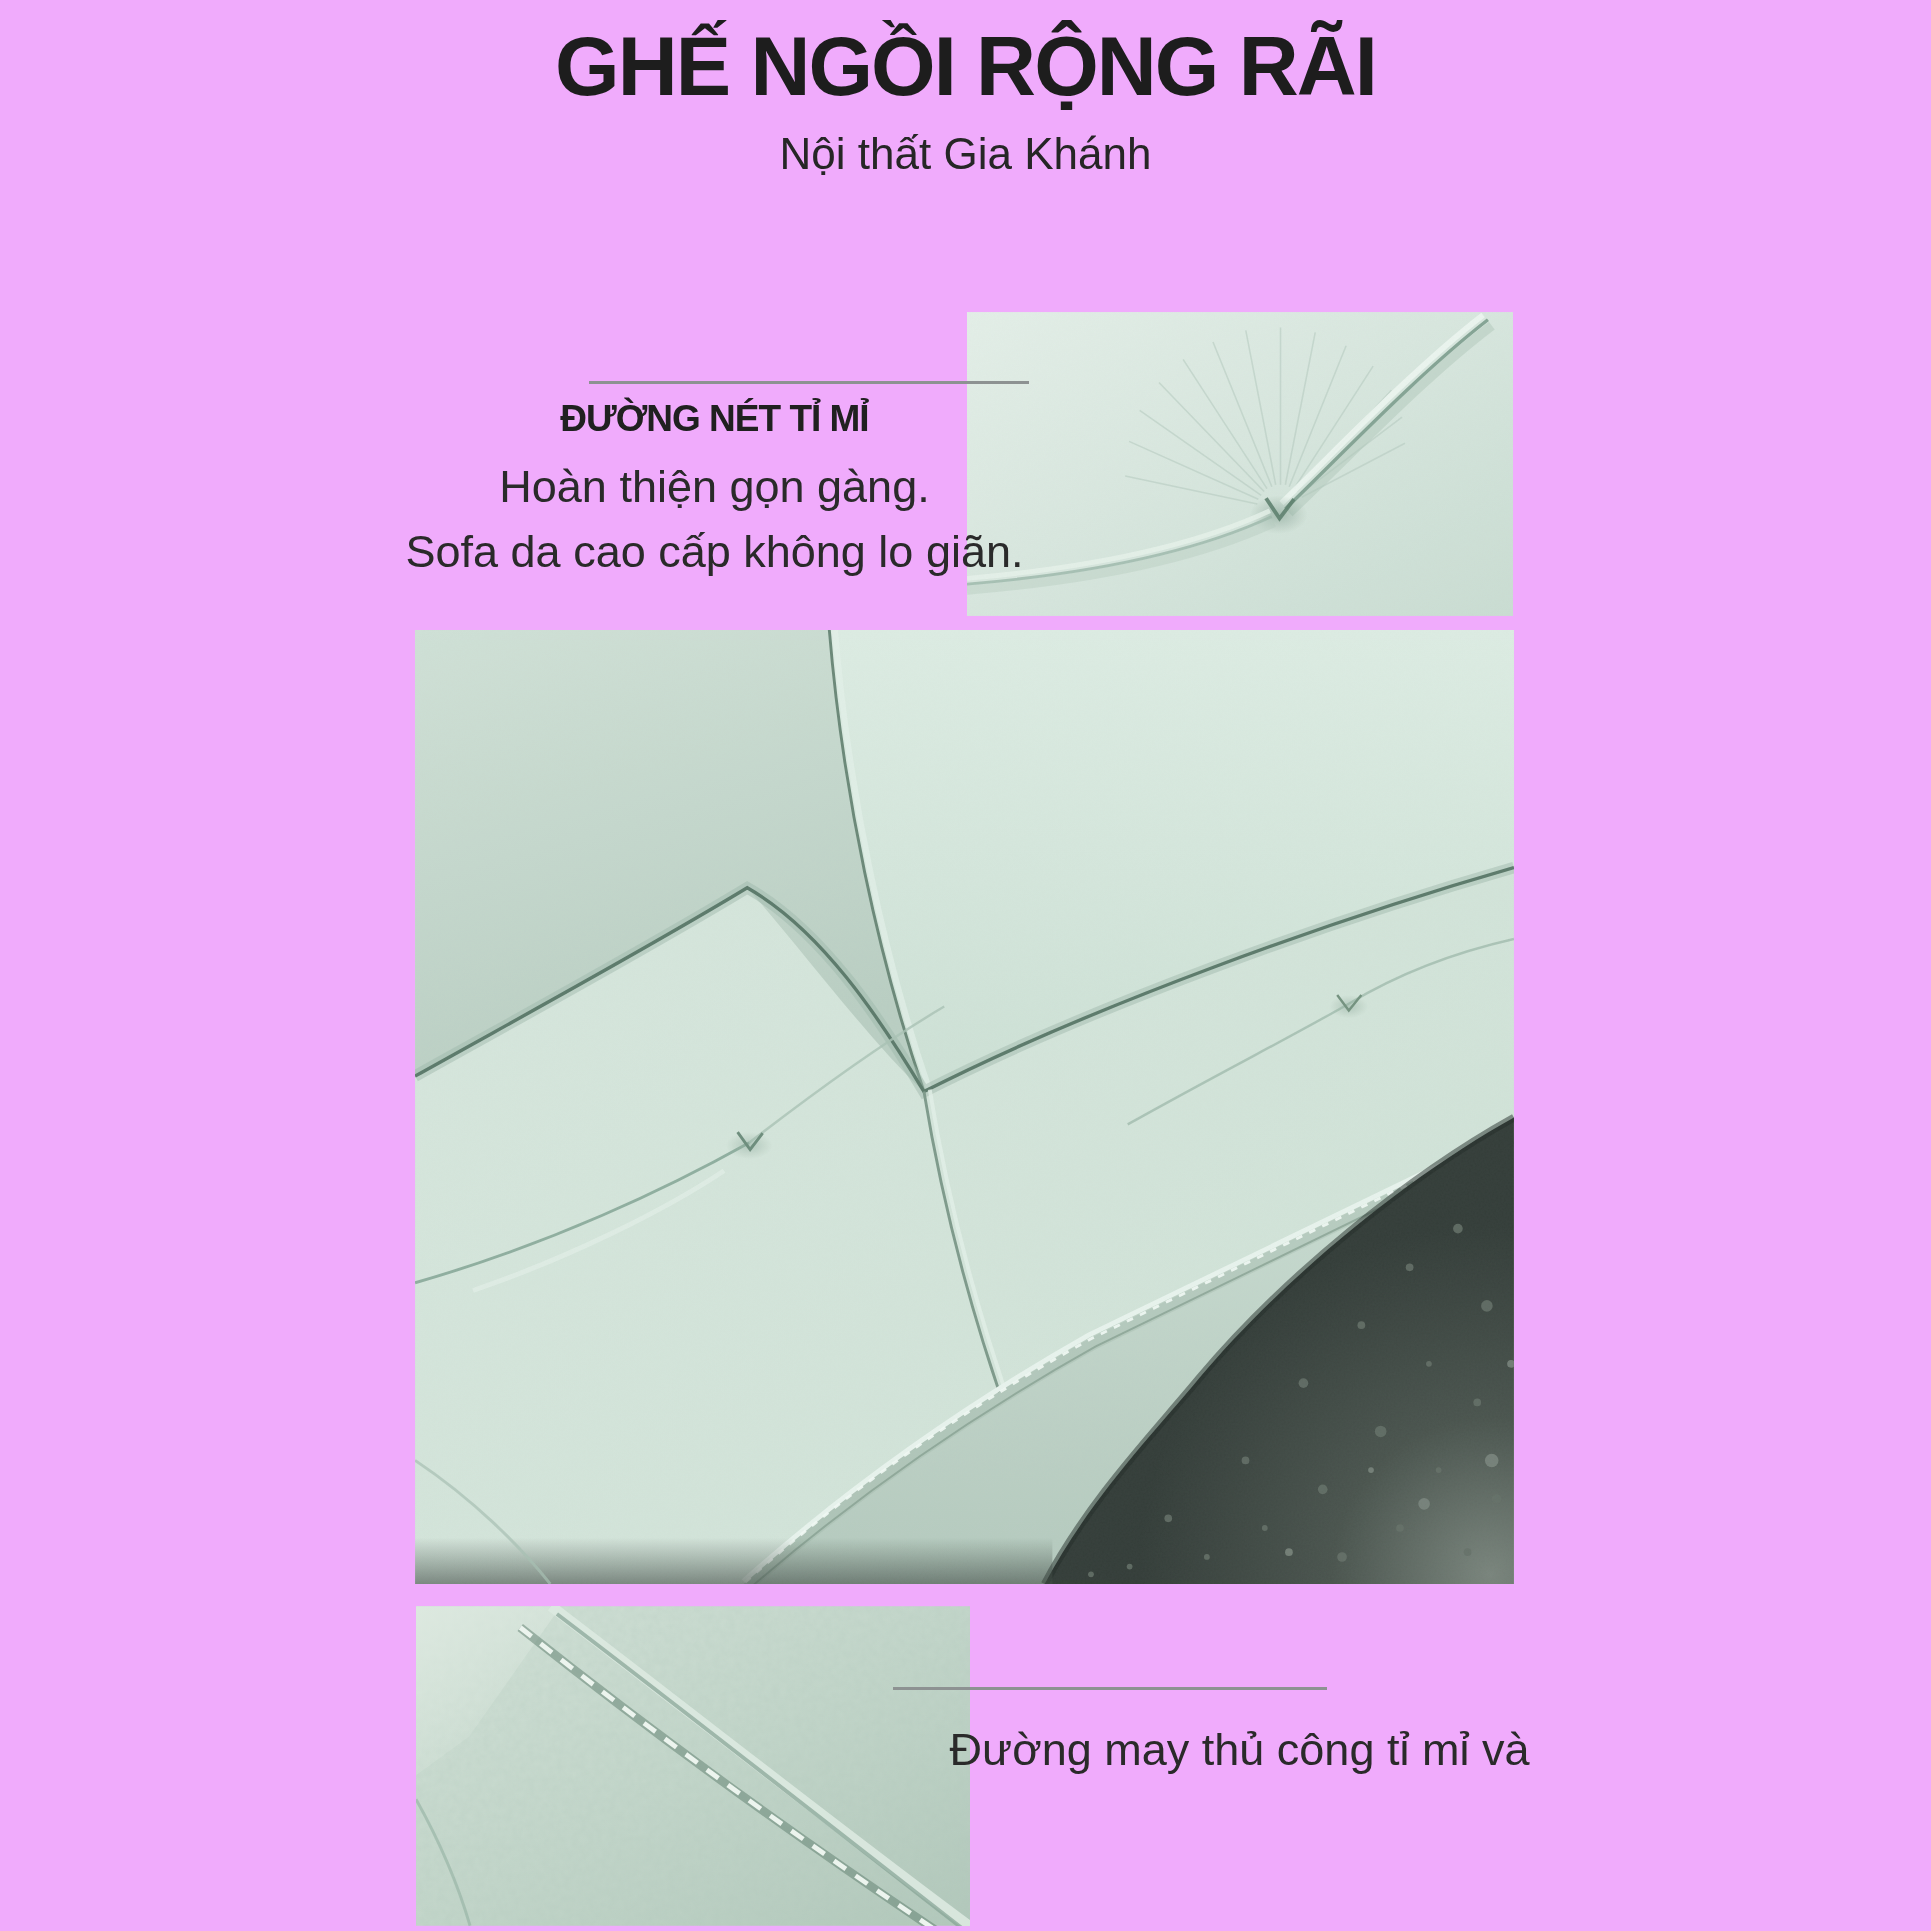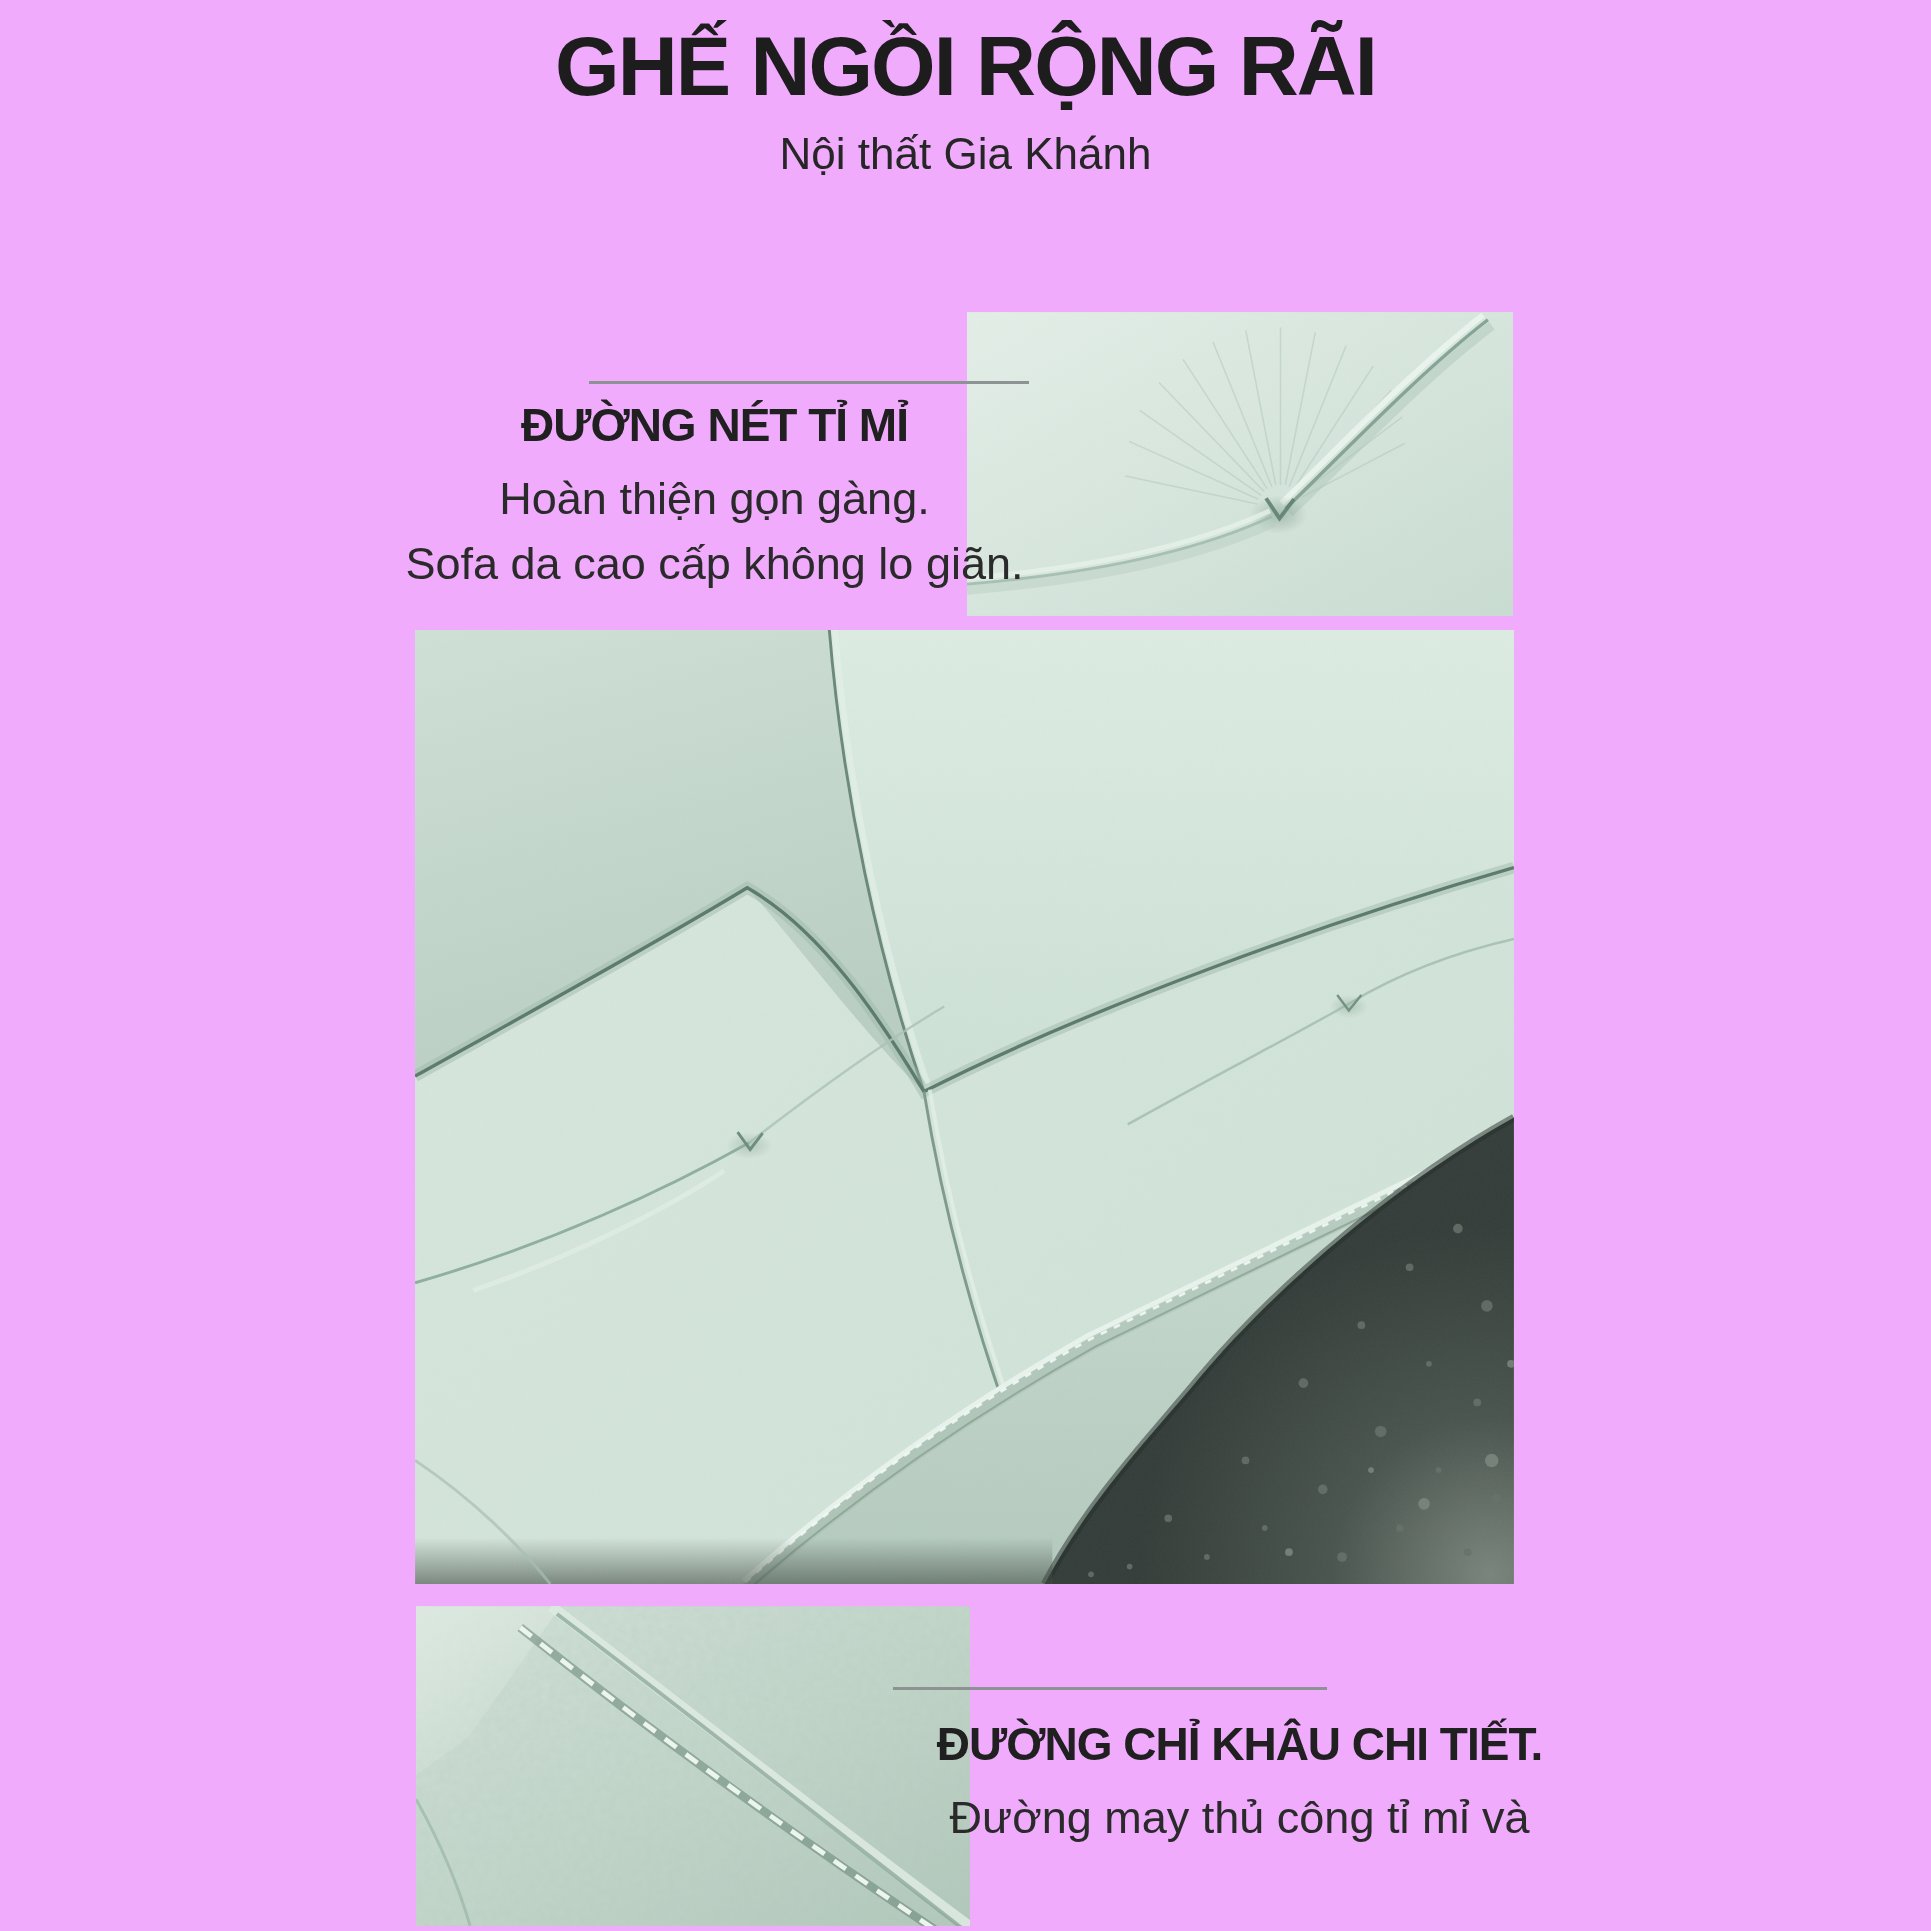--- a/index.html
+++ b/index.html
@@ -17,21 +17,21 @@
   #photoB{left:415px;top:630px;width:1099px;height:954px;}
   #photoC{left:416px;top:1606px;width:554px;height:320px;}
 
   
   .sep{position:absolute;height:2.9px;background:#8d9292;z-index:3;}
   #sepL{left:589px;top:381px;width:440px;}
   #sepR{left:893px;top:1687px;width:434px;}
 
   
   .sec{position:absolute;z-index:2;display:flex;flex-direction:column;align-items:center;color:#2a2a2a;}
-  .sec h2{font-size:46px;font-weight:800;letter-spacing:-1px;margin:0 0 13.5px 0;color:#202020;
+  .sec h2{font-size:37px;font-weight:800;letter-spacing:-1px;margin:0 0 13.5px 0;color:#202020;
           white-space:nowrap;width:max-content;}
   .sec p{font-size:45px;font-weight:400;line-height:1.46;margin:0;white-space:nowrap;width:max-content;}
   #secL{left:415px;top:398px;width:599px;}
   #secR{left:998px;top:1717px;width:483px;}
 </style>
 </head>
 <body>
 
 <div class="canvas">
 
@@ -223,18 +223,17 @@
       <path d="M108,22 C250,135 410,250 545,340" stroke="#5d7d6d" stroke-width="9" opacity="0.5" fill="none"></path>
       <path d="M108,22 C250,135 410,250 545,340" stroke="#ecf4ee" stroke-width="5" stroke-dasharray="15 12" fill="none"></path>
 
       <path d="M0,200 C28,250 44,290 56,331" stroke="#93b0a1" stroke-width="3" opacity="0.6" fill="none"></path>
     </svg>
   </div>
 
   <div class="sep" id="sepR"></div>
 
   <div class="sec" id="secR">
-    <h2>ĐƯỜNG CHỈ KHÂU CHI TIẾT.</h2>
     <p>Đường may thủ công tỉ mỉ và</p>
   </div>
 
 </div>
 
 
 </body></html>

